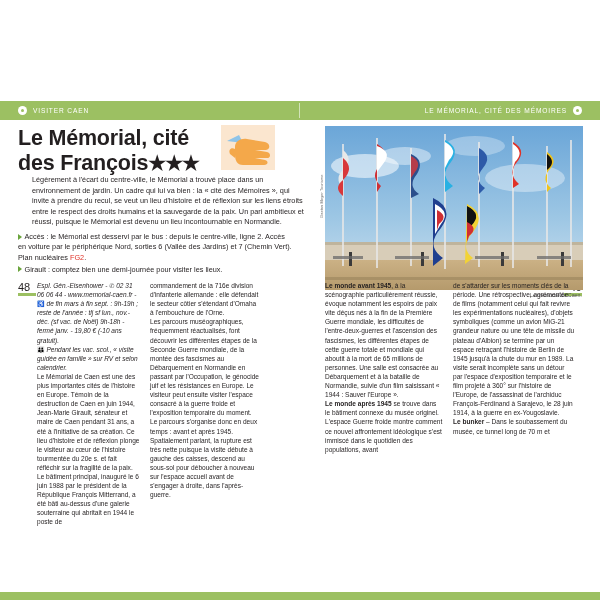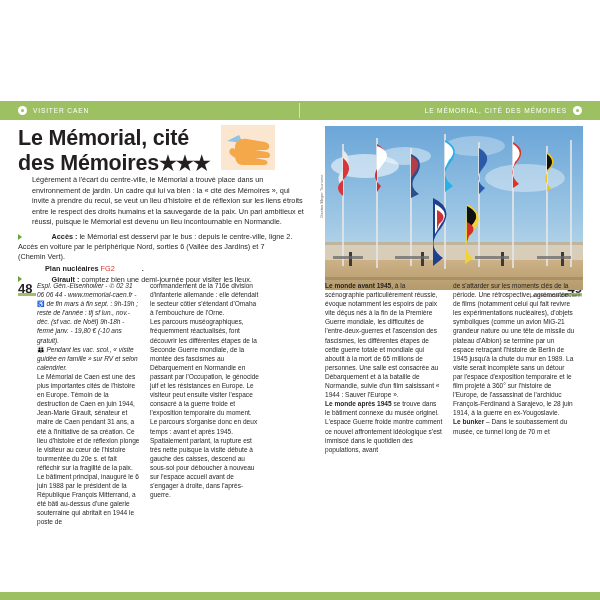--- a/index.html
+++ b/index.html
@@ -134,28 +134,28 @@
   .tri {
     display: inline-block;
     width: 0; height: 0;
     border-left: 4.4px solid #6aa43c;
     border-top: 3px solid transparent;
     border-bottom: 3px solid transparent;
     margin-right: 2.5px;
     position: relative;
     top: 0.5px;
   }
-  b.lbl { font-weight: 700; margin-left: 27px; }
+  b.lbl { font-weight: 400; }
   .red { color: #e03127; font-weight: 400; }
 
   
   .folio {
     position: absolute;
-    font-size: 13px;
-    font-weight: 700;
+    font-size: 11px;
+    font-weight: 400;
     color: #231f20;
   }
   .folio-left  { left: 18px;  top: 281px; }
   .folio-right { right: 18px; top: 281px; }
   .folio-rule {
     position: absolute;
     top: 293px;
     width: 18px;
     height: 2.5px;
     background: #9cc062;
@@ -245,21 +245,21 @@
       <span class="runhead-text">VISITER CAEN</span>
     </div>
     <div class="right">
       <span class="runhead-text">LE MÉMORIAL, CITÉ DES MÉMOIRES</span>
       <span class="eye"></span>
     </div>
   </div>
 
   <div class="title">
     <span>Le Mémorial, cité</span><br>
-    <span>des Mémoires</span><span class="stars">★★★</span>
+    <span>des François</span><span class="stars">★★★</span>
   </div>
 
   <div class="handicon">
     <svg width="54" height="45" viewBox="0 0 54 45">
       <rect x="0" y="0" width="54" height="45" fill="#fbe6cf"></rect>
       <path d="M6 16 L18 10 L22 18 Z" fill="#8fc4e8"></path>
       <path d="M14 22 C14 16 20 13 26 14 L44 17 C49 18 50 24 45 25 L34 25 L46 27 C50 28 50 33 46 33 L34 33 L44 35 C48 36 47 40 43 40 L22 40 C16 40 14 35 14 30 Z" fill="#f4a84a"></path>
       <path d="M14 24 C10 22 7 25 9 29 L14 33 Z" fill="#f4a84a"></path>
     </svg>
   </div>

